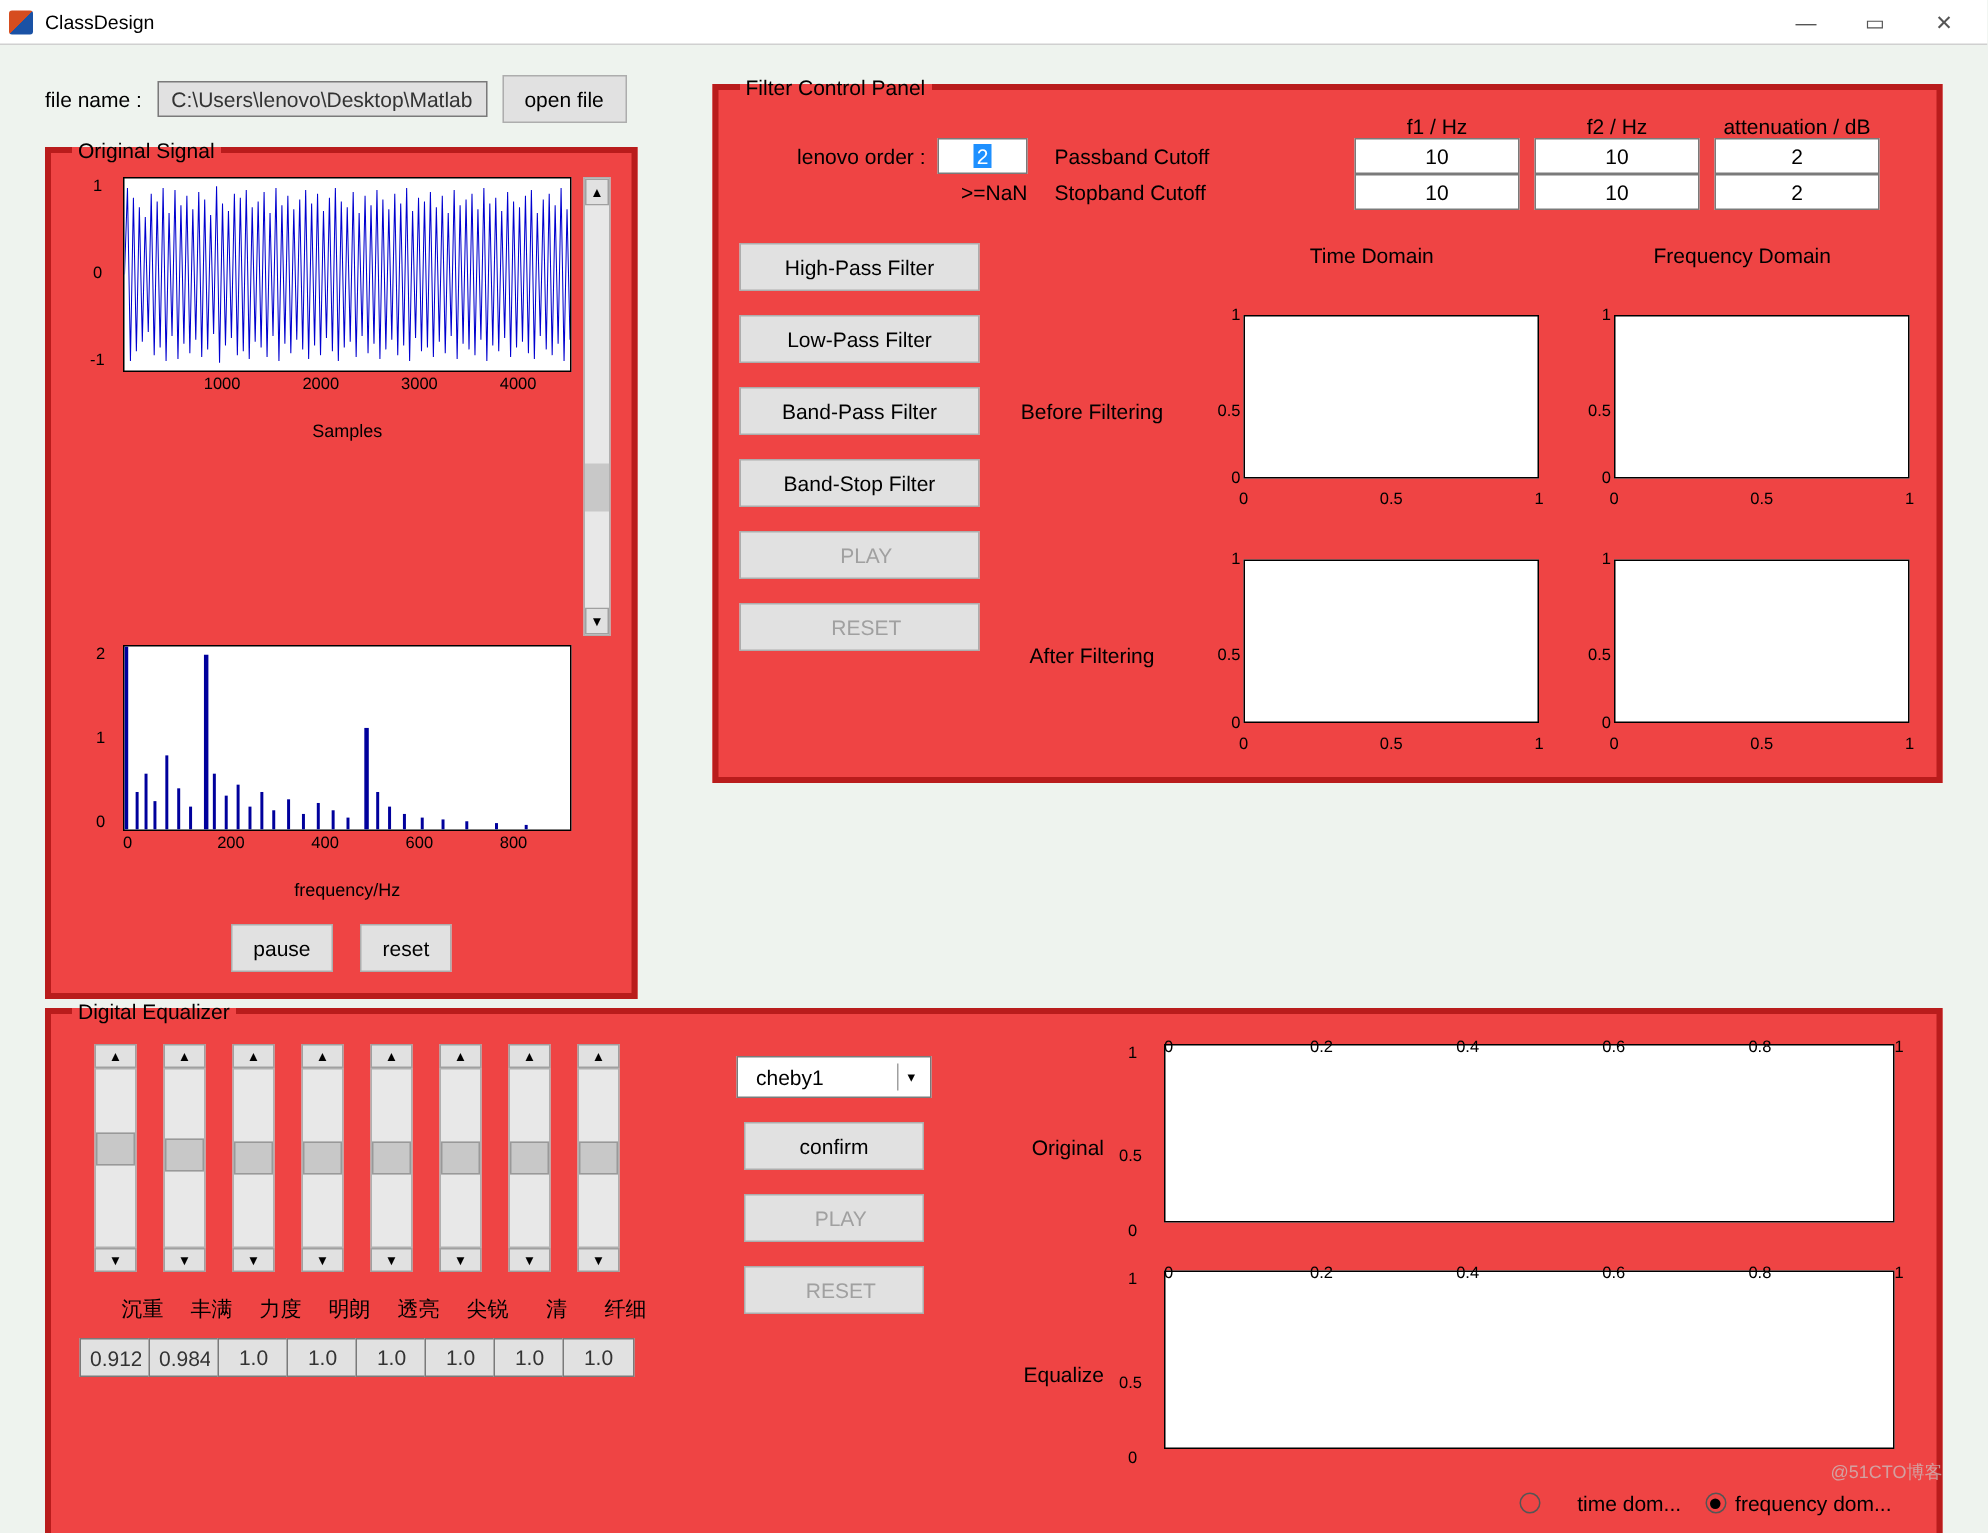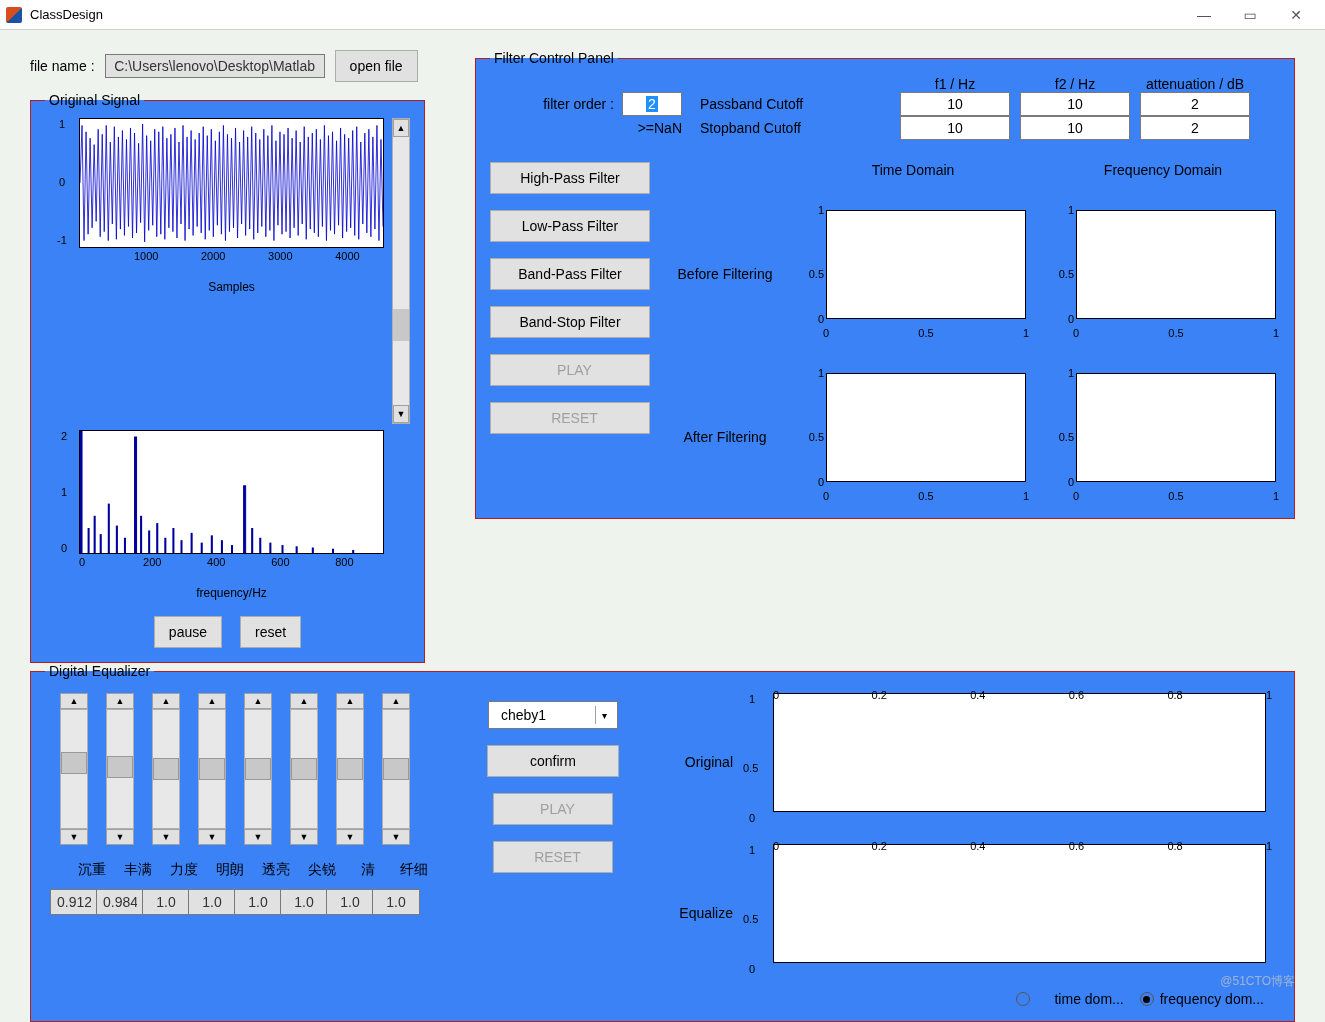--- a/index.html
+++ b/index.html
@@ -35,22 +35,22 @@
     font-size: 14px; color: #555;
   }
 
   .app {
     position: absolute;
     top: 40px; left: 0; right: 0; bottom: 0;
     padding: 10px 30px;
   }
 
   fieldset.group {
-    border: 1px solid #b91c1c;
-    background: #3b82f6;
+    border: 4px solid #b91c1c;
+    background: #ef4444;
     padding: 10px 14px 14px 14px;
     margin: 0;
   }
   fieldset.group > legend {
     padding: 0 4px;
     font-size: 14px;
     color: #000;
   }
 
   .btn {
@@ -311,21 +311,21 @@
       <legend>Filter Control Panel</legend>
 
       <div class="fcp-top">
         <div></div>
           <div></div>
         <div class="hdr">f1 / Hz</div>
         <div class="hdr">f2 / Hz</div>
         <div class="hdr">attenuation / dB</div>
 
         <div class="filter-order-row">
-          <span>filter order :</span>
+          <span>lenovo order :</span>
           <div class="input sel" style="width:60px;"><span class="hl">2</span></div>
         </div>
         <div class="rowlbl">Passband Cutoff</div>
         <input class="input" value="10" style="">
         <input class="input" value="10" style="">
         <input class="input" value="2" style="">
 
         <div class="filter-order-row" style="justify-content:flex-end;">
           <span>&gt;=NaN</span>
         </div>
@@ -471,21 +471,21 @@
             <div class="lbl">纤细</div>
             <input class="input readonly val" value="1.0" style="">
           </div>
         </div>
 
       <div class="eq-mid">
         <div class="select">
           <span>cheby1</span>
           <span class="chev">▾</span>
         </div>
-        <button class="btn" style="width:132px;">confirm</button>
+        <button class="btn" style="width:120px;">confirm</button>
         <button class="btn disabled" style="width:120px;">PLAY</button>
         <button class="btn disabled" style="width:120px;">RESET</button>
       </div>
 
       <div class="eq-right">
         <div class="eq-plot-row">
           <div class="rowlbl2">Original</div>
           <div class="bigaxes">
             <div class="box"></div>
             <span class="yt tick" style="right:auto; left:6px; top:4px;">1</span>

